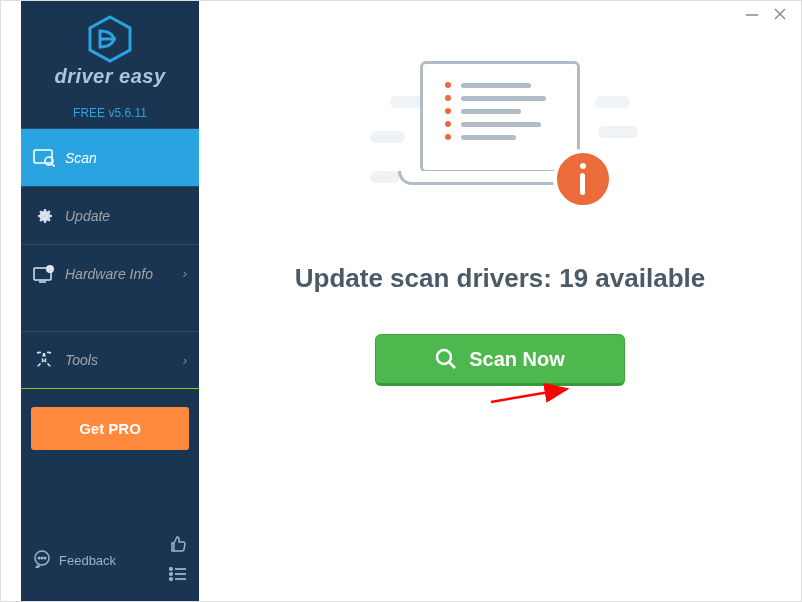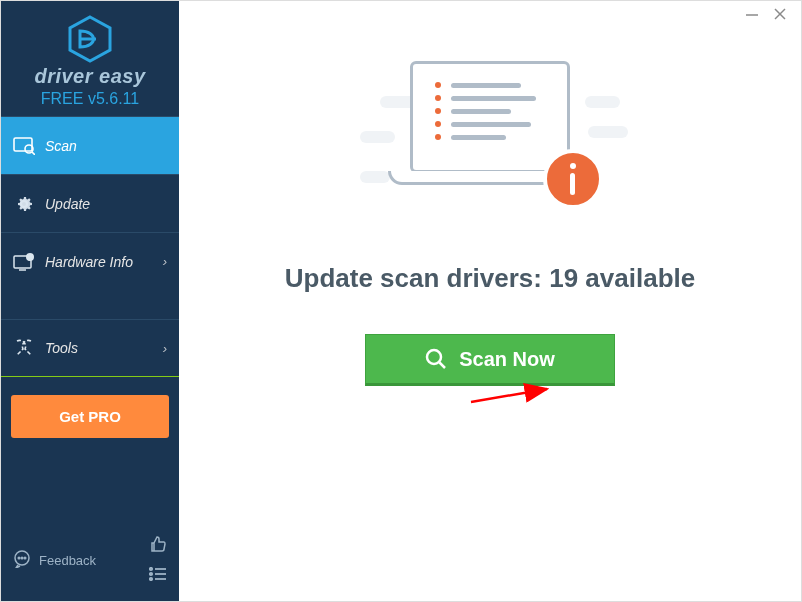--- a/index.html
+++ b/index.html
@@ -1,26 +1,26 @@
 <!DOCTYPE html>
 <html><head>
 <meta charset="utf-8">
 <style>
 * { margin: 0; padding: 0; box-sizing: border-box; font-family: -apple-system, BlinkMacSystemFont, "Segoe UI", sans-serif; }
 body { width: 802px; height: 602px; overflow: hidden; background: #fff; border: 1px solid #ddd; }
-.app { display: flex; width: 100%; height: 100%; position: relative; }
+.app { display: flex; width: 100%; height: 100%; position: relative; padding-left: 20px; }
 .sidebar { width: 178px; height: 100%; background: #1a3552; display: flex; flex-direction: column; }
 .titlebar { position: absolute; top: 0; right: 0; height: 28px; display: flex; gap: 14px; padding: 6px 14px 0 0; }
 .titlebar .win-btn { width: 14px; height: 14px; cursor: pointer; color: #8a8a8a; display:flex; align-items:center; justify-content:center; }
 .logo-area { text-align: center; padding: 14px 0 8px 0; }
 .logo-mark { width: 48px; height: 48px; margin: 0 auto 2px; }
 .brand { color: #a9c6da; font-size: 20px; font-style: italic; font-weight: 600; letter-spacing: .5px; }
-.version { color: #2aa4e0; font-size: 16px; margin-top: 2px; }
+.version { color: #2aa4e0; font-size: 12px; margin-top: 18px; }
 .nav { display: flex; flex-direction: column; font-style: italic; }
-.nav-item { display: flex; align-items: center; height: 58px; padding: 0 14px 0 12px; color: #e5e5e5; font-size: 14px; border-top: 1px solid #2a4a68; cursor: pointer; position: relative; }
+.nav-item { display: flex; align-items: center; height: 58px; padding: 0 14px 0 12px; color: #a3a3a3; font-size: 14px; border-top: 1px solid #2a4a68; cursor: pointer; position: relative; }
 .nav-item.active { background: #2aa4e0; color: #fff; }
 .nav-item:last-of-type { border-bottom: 1px solid #84cc16; margin-top: 29px; }
 .nav-icon { width: 22px; height: 22px; margin-right: 10px; display: flex; align-items: center; justify-content: center; flex-shrink: 0; }
 .nav-item .chev { position: absolute; right: 12px; font-size: 13px; opacity: .8; }
 .get-pro { margin: 18px 10px 16px 10px; padding: 13px 0; background: #ff8a3d; color: #fff; font-weight: 700; font-size: 15px; text-align: center; border-radius: 3px; cursor: pointer; }
 .sidebar-footer { margin-top: auto; padding: 10px 12px 16px; display: flex; justify-content: space-between; }
 .feedback { display: flex; align-items: center; gap: 8px; color: #9db3c6; font-size: 13px; cursor: pointer; }
 .footer-icons { display: flex; flex-direction: column; gap: 10px; align-items: center; }
 
 .main { flex: 1; display: flex; flex-direction: column; align-items: center; padding-top: 60px; position: relative; }
@@ -33,21 +33,21 @@
 .dot { width:6px; height:6px; border-radius:50%; background:#ec6b3a; }
 .line { height:5px; border-radius:3px; background:#b0bcc8; }
 .base { width: 205px; height: 14px; border: 3px solid #b0bcc8; border-top: none; border-radius: 0 0 14px 14px; margin-top:-2px; background:#fff; }
 .info-badge { position:absolute; right:-10px; bottom:0px; width:60px; height:60px; border-radius:50%; background:#ec6b3a; border:4px solid #fff; display:flex; align-items:center; justify-content:center; }
 .info-badge .i { width:5px; height:22px; background:#fff; border-radius:3px; }
 .info-badge .idot { width:6px; height:6px; background:#fff; border-radius:50%; margin-bottom:4px; }
 .info-inner{display:flex;flex-direction:column;align-items:center;}
 
 .headline { margin-top: 22px; color: #4a5a66; font-size: 26px; font-weight: 700; }
 .last-scan { margin-top: 8px; color: #6b7b88; font-size: 14px; }
-.scan-btn { margin-top: 40px; width: 250px; height: 52px; background: #4db84d; border: 1px solid #3ea33e; border-bottom: 3px solid #3a963a; border-radius: 0; color: #fff; font-size: 20px; font-weight: 700; display: flex; align-items: center; justify-content: center; gap: 12px; cursor: pointer; }
+.scan-btn { margin-top: 40px; width: 250px; height: 52px; background: #4db84d; border: 1px solid #3ea33e; border-bottom: 3px solid #3a963a; border-radius: 6px; color: #fff; font-size: 20px; font-weight: 700; display: flex; align-items: center; justify-content: center; gap: 12px; cursor: pointer; }
 .scan-btn svg { stroke:#fff; }
 
 .arrow { position:absolute; left:290px; top:381px; pointer-events:none; }
 </style>
 </head>
 <body>
 
 <div class="app">
   <div class="titlebar">
     <div class="win-btn">

